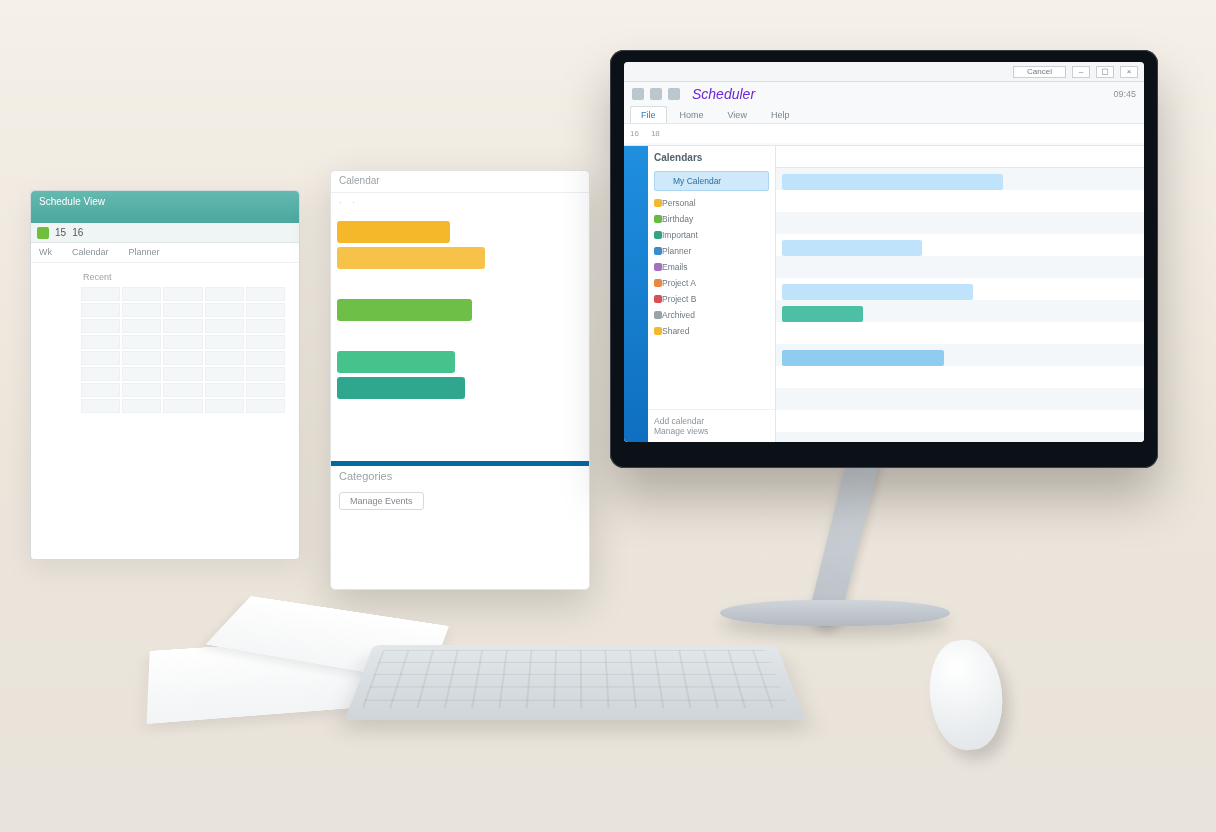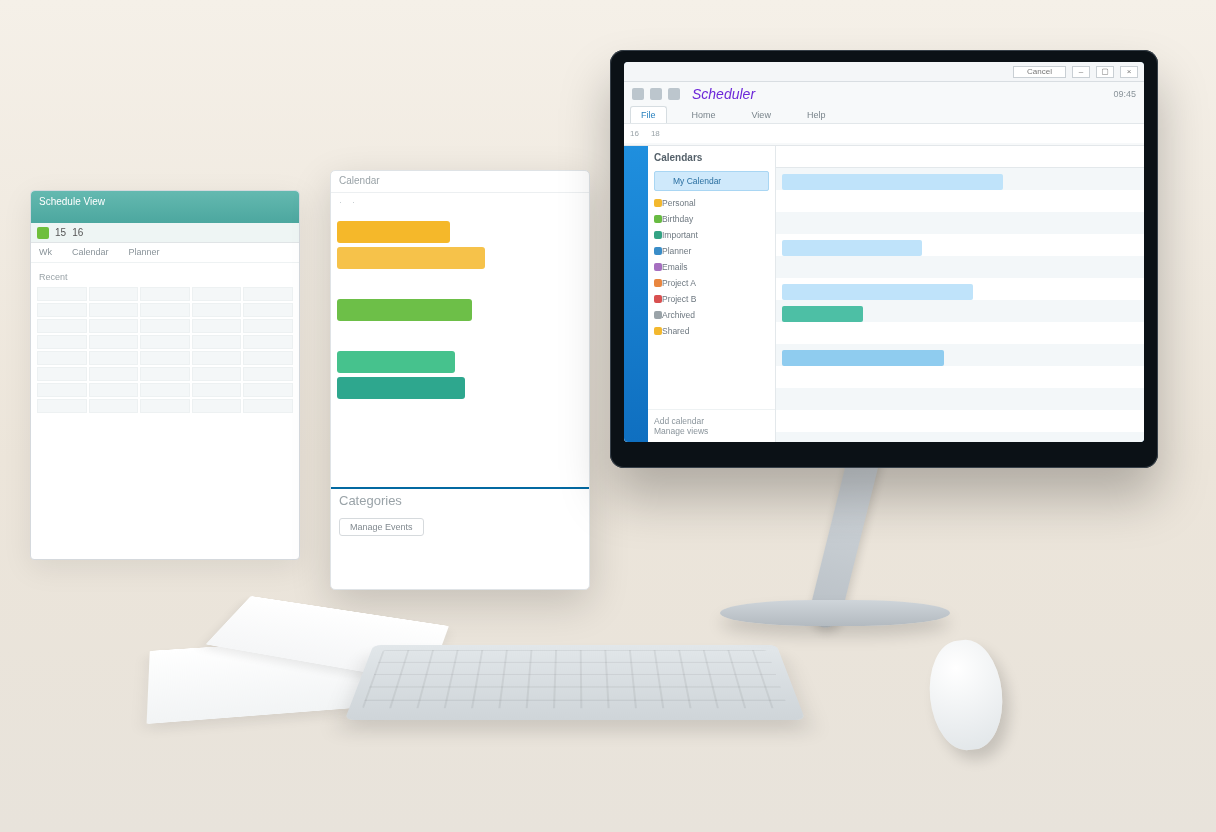--- a/index.html
+++ b/index.html
@@ -41,21 +41,21 @@
     padding: 0 6px;
     border-bottom:1px solid #e0e4e6;
   }
   .panel-left .tiny-icon {
     width:12px; height:12px; background:#6fbf3c; border-radius:2px;
   }
   .panel-left .bar3 {
     height: 20px; display:flex; gap:20px; padding:4px 8px;
     font-size:9px; color:#8a949a; border-bottom:1px solid #eef2f3;
   }
-  .panel-left .body { padding: 6px 4px; }
+  .panel-left .body { padding: 6px 12px; margin-left: 36px; }
   .panel-left .row-label { font-size:9px; color:#9aa3a8; padding:3px 4px; }
   .panel-left .grid { display:flex; flex-direction:column; gap:2px; padding:2px; }
   .panel-left .gr { height:14px; display:flex; gap:2px; }
   .panel-left .gc { flex:1; background:#f4f7f8; border:1px solid #edf1f2; }
 
   
   .panel-mid {
     position:absolute;
     top:170px;
     left:330px;
@@ -72,21 +72,21 @@
   }
   .panel-mid .tabs { display:flex; gap:10px; padding:4px 8px; font-size:9px; color:#bfc7cc;}
   .panel-mid .cal-area { padding:6px; }
   .panel-mid .block { height:22px; margin:4px 0; border-radius:3px; }
   .ylw { background:#f5b82a; width:46%; }
   .ylw2 { background:#f6c24a; width:60%; margin-left:0; }
   .grn { background:#6dbf48; width:55%; margin-left:20%; }
   .mint { background:#46c28d; width:48%; margin-left:15%; }
   .teal { background:#2ea78e; width:52%; margin-left:28%; }
   .empty-row { height:22px; margin:4px 0; }
-  .panel-mid .foot-label { font-size:13px; color:#9aa3a8; padding:4px 8px; border-top:2px solid #0369a1;margin-top:26px;}
+  .panel-mid .foot-label { font-size:11px; color:#9aa3a8; padding:4px 8px; border-top:5px solid #0369a1;}
   .panel-mid .foot-btn  { margin:6px 8px; display:inline-block; padding:3px 10px; border:1px solid #d6dadd; border-radius:3px; font-size:9px; color:#828a90;}
 
   
   .monitor {
     position:absolute;
     top: 50px;
     left: 610px;
     width: 548px;
     height: 418px;
   }
@@ -150,21 +150,21 @@
   .small-icons .ic {
     width:12px; height:12px;
     background:#bcc6cd; border-radius:2px;
   }
   .brand {
     color:#6d28d9; font-style:italic; font-size:14px;
     font-weight:500;
     margin-left:6px;
   }
   .ribbon-tabs {
-    display:flex; gap:14px; padding:0 6px; font-size:9px;
+    display:flex; gap:2px; padding:0 6px; font-size:9px;
   }
   .ribbon-tabs .rt {
     padding:3px 10px; color:#7a858c;
     border:1px solid transparent; border-bottom:none;
   }
   .ribbon-tabs .rt.active {
     border-color:#d6dde1; background:#fff; color:#2780bf;
     border-radius:3px 3px 0 0;
   }
   .ribbon-strip {

